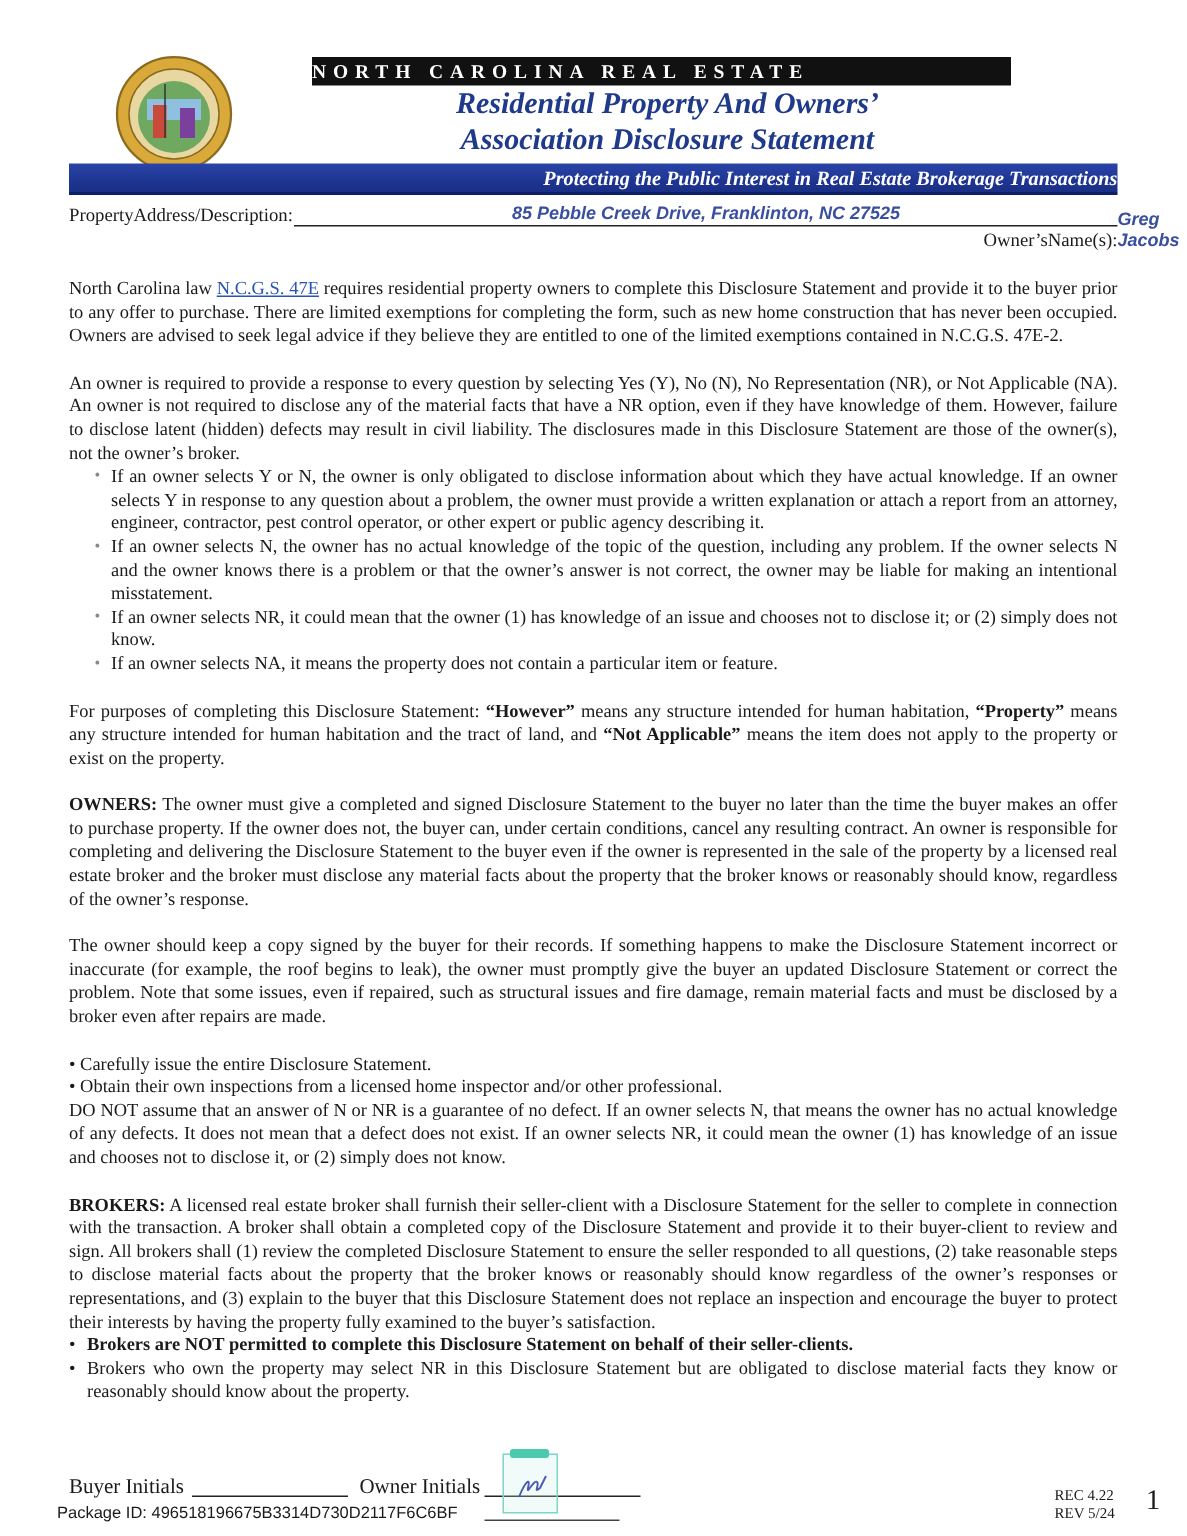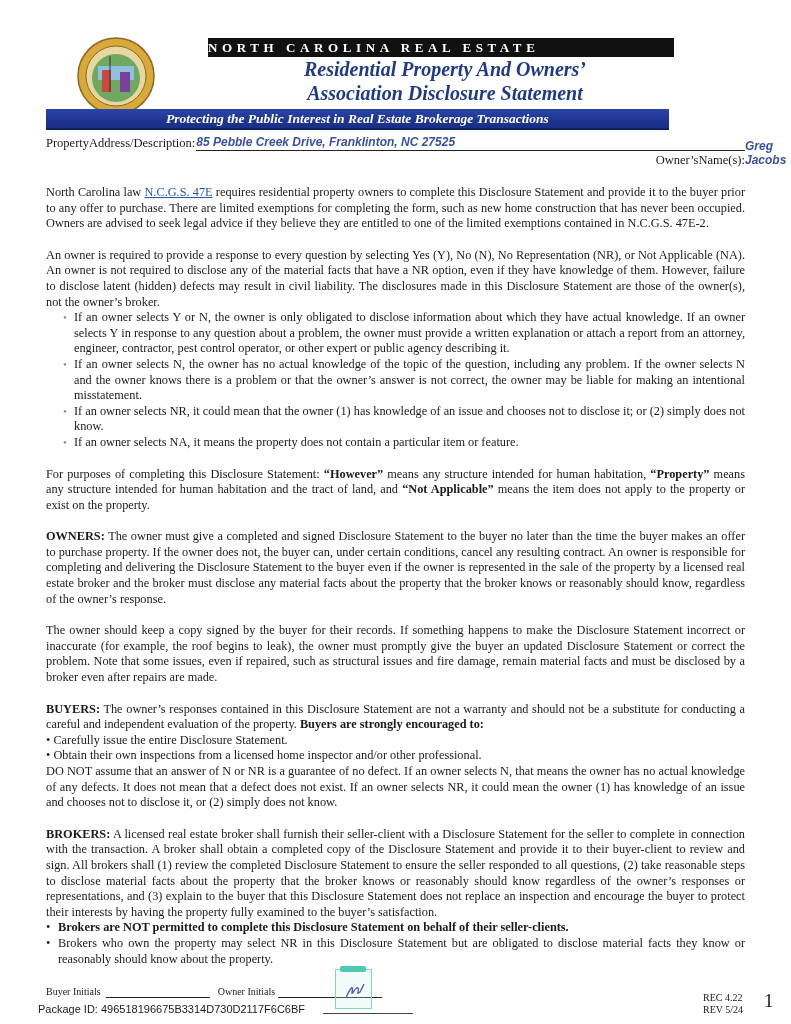--- a/index.html
+++ b/index.html
@@ -5,42 +5,42 @@
   html, body { margin: 0; padding: 0; background: #ffffff; }
   body { width: 791px; height: 1024px; position: relative; overflow: hidden;
          font-family: "Liberation Serif", "DejaVu Serif", serif; color: #1a1a1a; }
   .seal { position: absolute; left: 76px; top: 36px; width: 80px; height: 80px; }
   .commission-bar { position: absolute; left: 208px; top: 38px; width: 466px; height: 19px;
     background: #111; color: #fff; font-family: "Liberation Serif", serif; font-weight: bold;
     font-size: 13px; letter-spacing: 4.6px; text-align: left; line-height: 19px; }
   .title { position: absolute; left: 200px; top: 57px; width: 490px; text-align: center;
     color: #1f3a8a; font-style: italic; font-weight: bold; font-size: 20px; line-height: 24px;
     font-family: "Liberation Serif", serif; }
-  .banner { position: absolute; left: 46px; top: 109px; width: 623px; height: 19px;
+  .banner { position: absolute; left: 46px; top: 109px; width: 699px; height: 19px;
     background: linear-gradient(#2a44a8, #1e3591 60%, #1a2f85); border-bottom: 2px solid #0d1f66;
-    color: #fff; font-style: italic; font-weight: bold; font-size: 13.5px; text-align: center; line-height: 19px; }
+    color: #fff; font-style: italic; font-weight: bold; font-size: 13.5px; text-align: right; line-height: 19px; }
   .field-row { position: absolute; left: 46px; width: 699px; font-size: 12.5px; display: flex; align-items: flex-end; }
   .field-label { white-space: nowrap; }
   .field-line { flex: 1; border-bottom: 1.3px solid #222; height: 14px; position: relative; margin-left: 1px; }
-  .field-value { position: absolute; left: 0; right: 0; bottom: 1px; 
+  .field-value { position: absolute; left: 0; right: 0; bottom: 1px; text-align: center;
     font-family: "Liberation Sans", "DejaVu Sans", sans-serif; font-style: italic; font-weight: bold;
     font-size: 12px; color: #3a4fa0; }
   .content { position: absolute; left: 46px; top: 185px; width: 699px; font-size: 12.3px; line-height: 15.6px; text-align: justify; }
   .content p { margin: 0 0 16px 0; }
   .content a { color: #2855b4; text-decoration: underline; }
   .bullets { margin: 0 0 16px 0; padding: 0 0 0 28px; list-style: none; }
   .bullets li { position: relative; margin: 0; }
   .bullets li::before { content: "•"; position: absolute; left: -11px; color: #888; font-size: 11px; }
   .plain-list { margin: 0; padding: 0; list-style: none; }
   .plain-list li::before { content: "• "; }
   .broker-bullets { margin: 0; padding: 0 0 0 12px; list-style: none; }
   .broker-bullets li { position: relative; }
   .broker-bullets li::before { content: "•"; position: absolute; left: -12px; }
   b { font-weight: bold; }
-  .footer-initials { position: absolute; left: 46px; top: 984px; font-size: 10px; display: flex; align-items: center; }
+  .footer-initials { position: absolute; left: 46px; top: 984px; font-size: 14px; display: flex; align-items: flex-start; }
   .init-line { display: inline-block; border-bottom: 1.2px solid #222; height: 13px; }
   .package { position: absolute; left: 38px; top: 1003px; font-family: "Liberation Sans", "DejaVu Sans", sans-serif;
     font-size: 11px; color: #1a1a1a; background: #fff; padding-right: 4px; }
   .owner-line2 { position: absolute; left: 323px; top: 1013px; width: 90px; border-bottom: 1.2px solid #444; }
   .rev { position: absolute; left: 703px; top: 992px; font-size: 10px; line-height: 12px; }
   .page-num { position: absolute; left: 764px; top: 990px; font-size: 19px; }
   .sig-stamp { position: absolute; left: 335px; top: 969px; width: 35px; height: 38px;
     border: 1px solid #7fd6c4; background: rgba(200,240,230,0.25); }
   .sig-stamp .tab { position: absolute; left: 4px; top: -4px; width: 26px; height: 6px; background: #4cc9ae; border-radius: 2px; }
 </style>
@@ -89,21 +89,20 @@
     <li>If an owner selects NR, it could mean that the owner (1) has knowledge of an issue and chooses not to disclose it; or (2) simply does not know.</li>
     <li>If an owner selects NA, it means the property does not contain a particular item or feature.</li>
   </ul>
 
   <p><span>For purposes of completing this Disclosure Statement: </span><b>“However”</b><span> means any structure intended for human habitation, </span><b>“Property”</b><span> means any structure intended for human habitation and the tract of land, and </span><b>“Not Applicable”</b><span> means the item does not apply to the property or exist on the property.</span></p>
 
   <p><b>OWNERS:</b><span> The owner must give a completed and signed Disclosure Statement to the buyer no later than the time the buyer makes an offer to purchase property. If the owner does not, the buyer can, under certain conditions, cancel any resulting contract. An owner is responsible for completing and delivering the Disclosure Statement to the buyer even if the owner is represented in the sale of the property by a licensed real estate broker and the broker must disclose any material facts about the property that the broker knows or reasonably should know, regardless of the owner’s response.</span></p>
   <p>The owner should keep a copy signed by the buyer for their records. If something happens to make the Disclosure Statement incorrect or inaccurate (for example, the roof begins to leak), the owner must promptly give the buyer an updated Disclosure Statement or correct the problem. Note that some issues, even if repaired, such as structural issues and fire damage, remain material facts and must be disclosed by a broker even after repairs are made.</p>
 
   <div style="margin-bottom:16px;">
-    <div><b>BUYERS:</b><span> The owner’s responses contained in this Disclosure Statement are not a warranty and should not be a substitute for conducting a careful and independent evaluation of the property. </span><b>Buyers are strongly encouraged to:</b></div>
     <ul class="plain-list">
       <li>Carefully issue the entire Disclosure Statement.</li>
       <li>Obtain their own inspections from a licensed home inspector and/or other professional.</li>
     </ul>
     <div>DO NOT assume that an answer of N or NR is a guarantee of no defect. If an owner selects N, that means the owner has no actual knowledge of any defects. It does not mean that a defect does not exist. If an owner selects NR, it could mean the owner (1) has knowledge of an issue and chooses not to disclose it, or (2) simply does not know.</div>
   </div>
 
   <div>
     <div><b>BROKERS:</b><span> A licensed real estate broker shall furnish their seller-client with a Disclosure Statement for the seller to complete in connection with the transaction. A broker shall obtain a completed copy of the Disclosure Statement and provide it to their buyer-client to review and sign. All brokers shall (1) review the completed Disclosure Statement to ensure the seller responded to all questions, (2) take reasonable steps to disclose material facts about the property that the broker knows or reasonably should know regardless of the owner’s responses or representations, and (3) explain to the buyer that this Disclosure Statement does not replace an inspection and encourage the buyer to protect their interests by having the property fully examined to the buyer’s satisfaction.</span></div>
     <ul class="broker-bullets">

